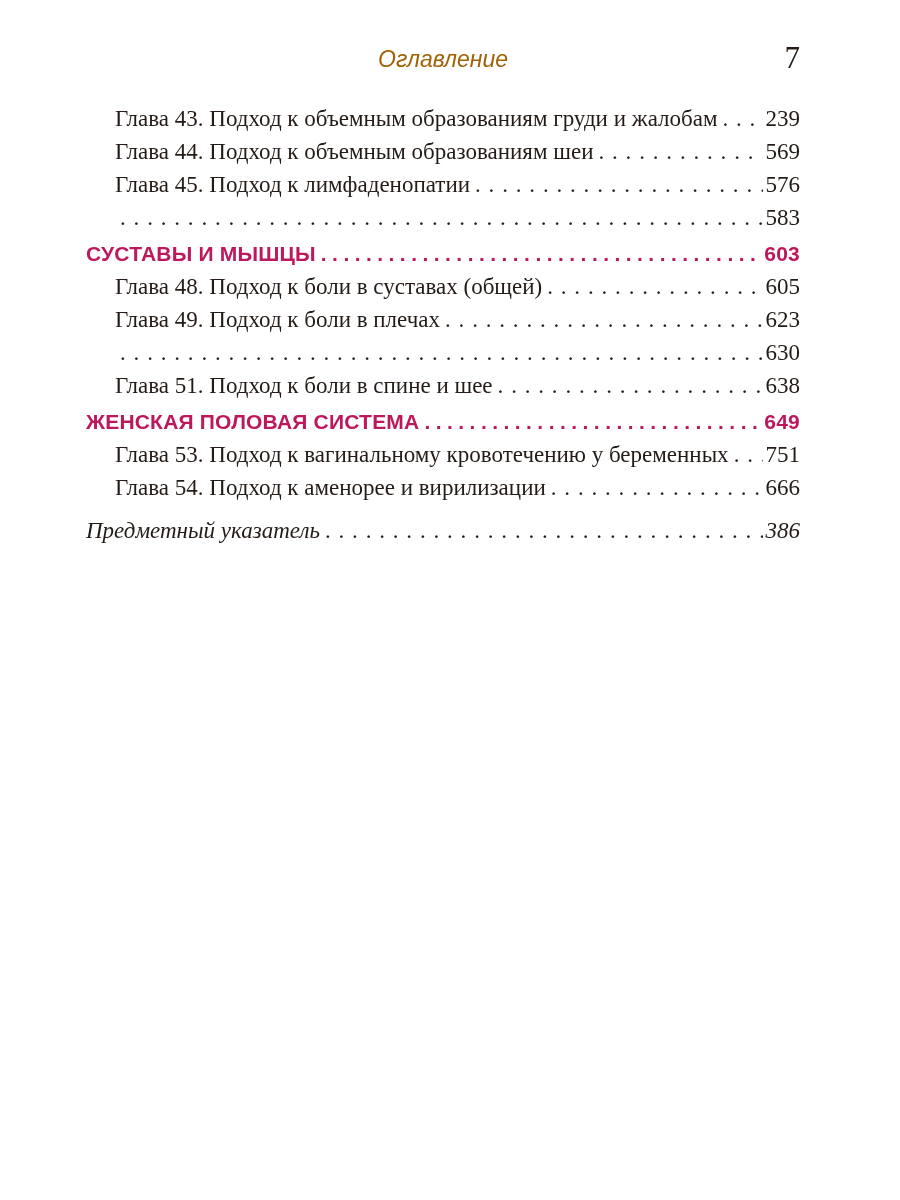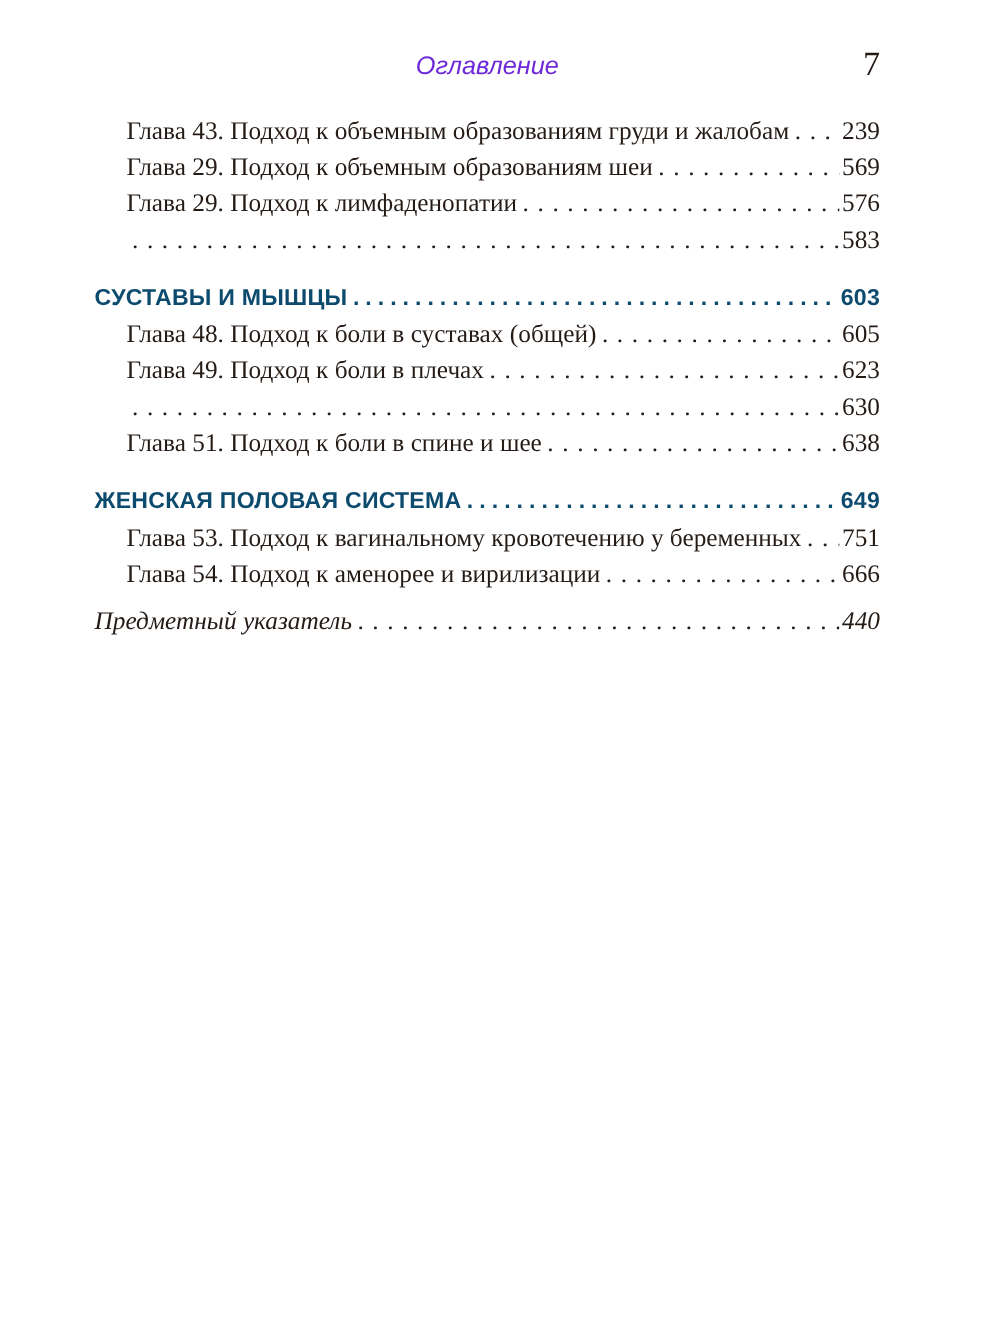--- a/index.html
+++ b/index.html
@@ -23,21 +23,21 @@
     height: 36px;
     margin-bottom: 22px;
   }
   .running-title {
     display: block;
     text-align: center;
     font-family: "Liberation Sans", sans-serif;
     font-style: italic;
     font-size: 23px;
     line-height: 30px;
-    color: #6d28d9;
+    color: #a16207;
   }
   .page-number {
     position: absolute;
     right: 0;
     top: -4px;
     font-family: "Liberation Serif", serif;
     font-size: 31px;
     line-height: 36px;
     color: #241b16;
   }
@@ -48,25 +48,25 @@
     display: flex;
     align-items: flex-start;
     font-size: 23px;
     line-height: 33px;
     white-space: nowrap;
   }
   .chapter-row {
     padding-left: 29px;
   }
   .section-row {
-    margin-top: 20px;
+    margin-top: 3px;
     font-family: "Liberation Sans", sans-serif;
     font-weight: 700;
     font-size: 21px;
-    color: #0c4a6e;
+    color: #be185d;
     letter-spacing: 0.2px;
   }
   .index-row {
     margin-top: 10px;
     font-style: italic;
   }
   .row .title {
     flex-shrink: 0;
   }
   .row .leader {
@@ -96,26 +96,26 @@
     <span class="running-title">Оглавление</span>
     <span class="page-number">7</span>
   </header>
   <main class="toc" id="toc">
       <div class="row chapter-row">
         <span class="title">Глава 43. Подход к объемным образованиям груди и жалобам</span>
         <span class="leader"></span>
         <span class="pagenum">239</span>
       </div>
       <div class="row chapter-row">
-        <span class="title">Глава 29. Подход к объемным образованиям шеи</span>
+        <span class="title">Глава 44. Подход к объемным образованиям шеи</span>
         <span class="leader"></span>
         <span class="pagenum">569</span>
       </div>
       <div class="row chapter-row">
-        <span class="title">Глава 29. Подход к лимфаденопатии</span>
+        <span class="title">Глава 45. Подход к лимфаденопатии</span>
         <span class="leader"></span>
         <span class="pagenum">576</span>
       </div>
       <div class="row chapter-row">
         <span class="leader"></span>
         <span class="pagenum">583</span>
       </div>
       <div class="row section-row">
         <span class="title">СУСТАВЫ И МЫШЦЫ</span>
         <span class="leader"></span>
@@ -151,16 +151,16 @@
         <span class="pagenum">751</span>
       </div>
       <div class="row chapter-row">
         <span class="title">Глава 54. Подход к аменорее и вирилизации</span>
         <span class="leader"></span>
         <span class="pagenum">666</span>
       </div>
       <div class="row index-row">
         <span class="title">Предметный указатель</span>
         <span class="leader"></span>
-        <span class="pagenum">440</span>
+        <span class="pagenum">386</span>
       </div>
     </main>
 </div>
 
 </body></html>

